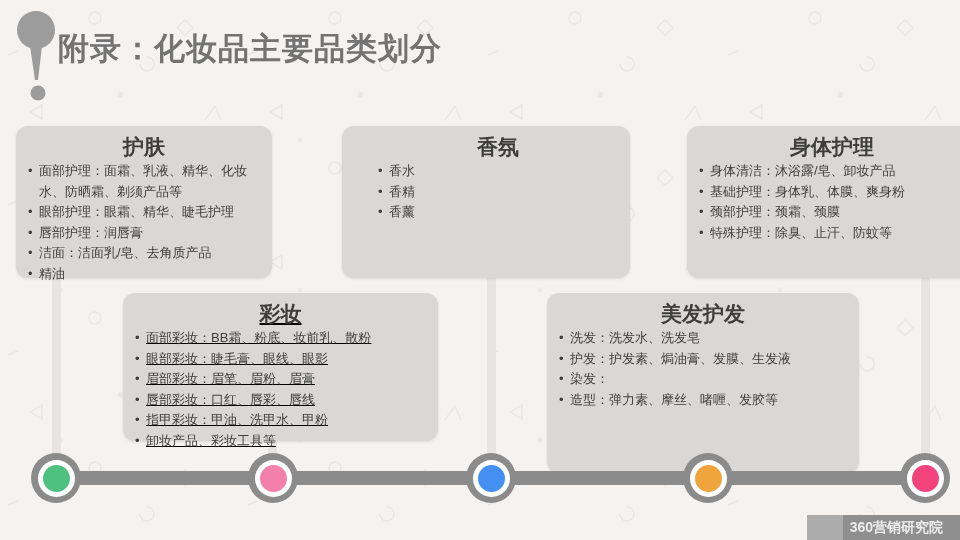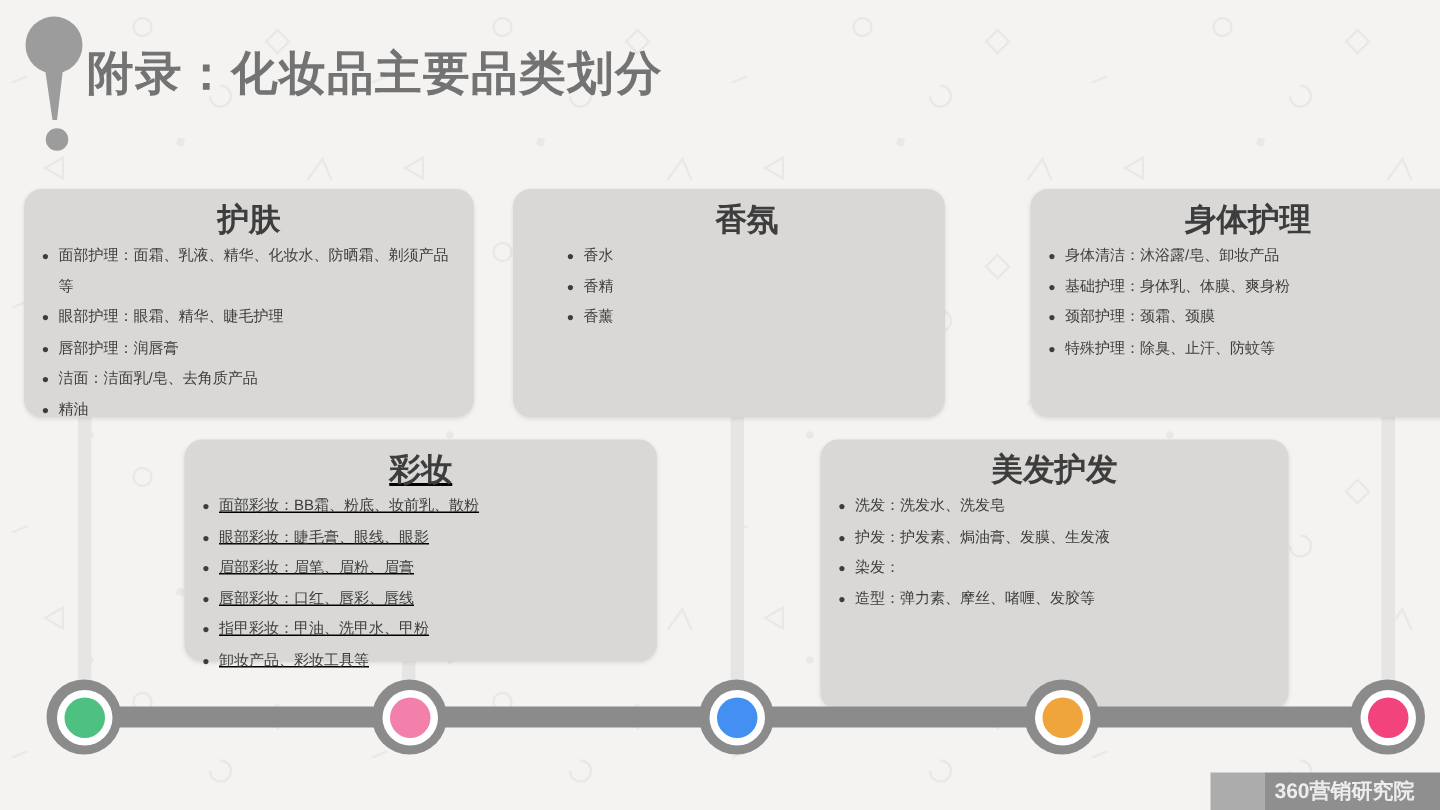--- a/index.html
+++ b/index.html
@@ -23,24 +23,24 @@
   .connector.c2{left:487px;top:272px;height:198px;}
   .connector.c3{left:703px;top:432px;height:40px;}
   .connector.c4{left:921px;top:272px;height:198px;}
 
   
   .cat-box{position:absolute;background:#D9D8D6;border-radius:12px;z-index:2;
     box-shadow:0 1px 3px rgba(0,0,0,0.10);box-sizing:border-box;padding:6px 12px 6px 12px;}
   .cat-box h2{margin:2px 0 2px 0;text-align:center;font-size:21px;line-height:25px;
     color:#3D3D3D;font-weight:bold;}
   .cat-box ul{list-style:none;margin:0;padding:0;}
-  .cat-box li{position:relative;padding-left:11px;font-size:10px;line-height:20.5px;color:#3D3D3D;}
+  .cat-box li{position:relative;padding-left:11px;font-size:13px;line-height:20.5px;color:#3D3D3D;}
   .cat-box li::before{content:"•";position:absolute;left:0;top:0;font-size:13px;color:#3D3D3D;}
 
-  .box-skincare{left:16px;top:126px;width:300px;height:152px;}
+  .box-skincare{left:16px;top:126px;width:256px;height:152px;}
   .box-fragrance{left:342px;top:126px;width:288px;height:152px;padding-left:36px;}
   .box-bodycare{left:659px;top:126px;width:290px;height:152px;margin-left:28px;}
   .box-makeup{left:123px;top:293px;width:315px;height:148px;text-decoration:underline;}
   .box-haircare{left:547px;top:293px;width:312px;height:180px;}
 
   
   .timeline-bar{position:absolute;left:56px;top:471px;width:869px;height:14px;background:#8B8B8B;z-index:2;}
   .node{position:absolute;top:453px;width:50px;height:50px;border-radius:50%;background:#8B8B8B;
     z-index:3;display:flex;align-items:center;justify-content:center;}
   .node-inner{width:37px;height:37px;border-radius:50%;background:#FFFFFF;

